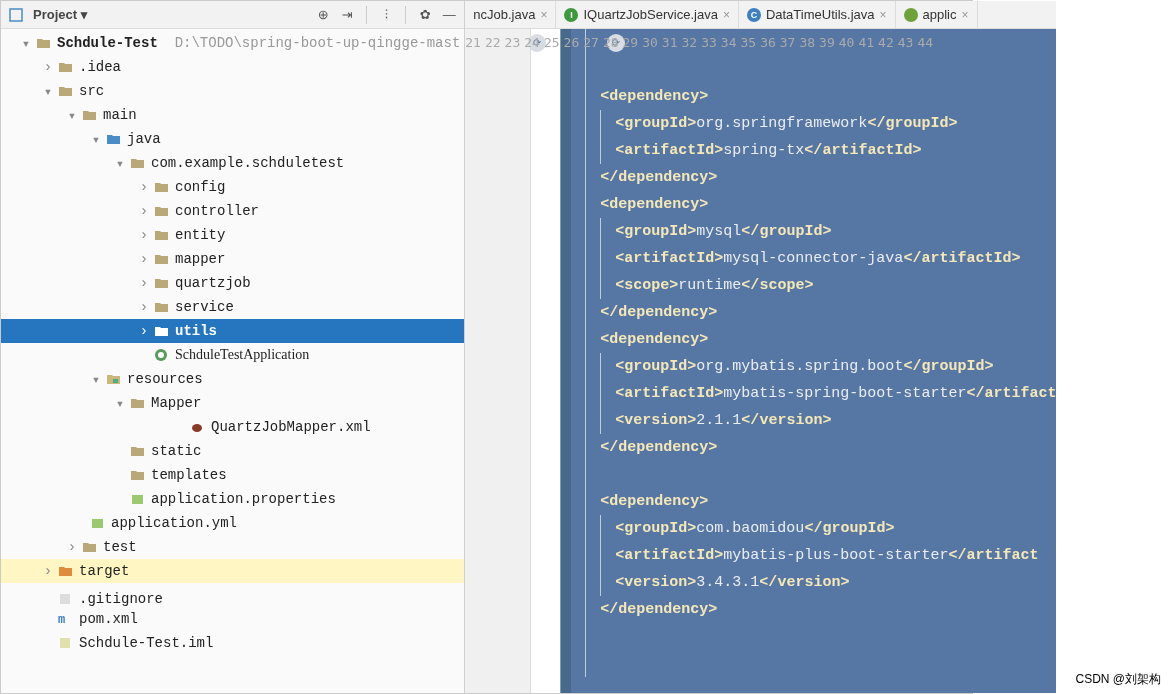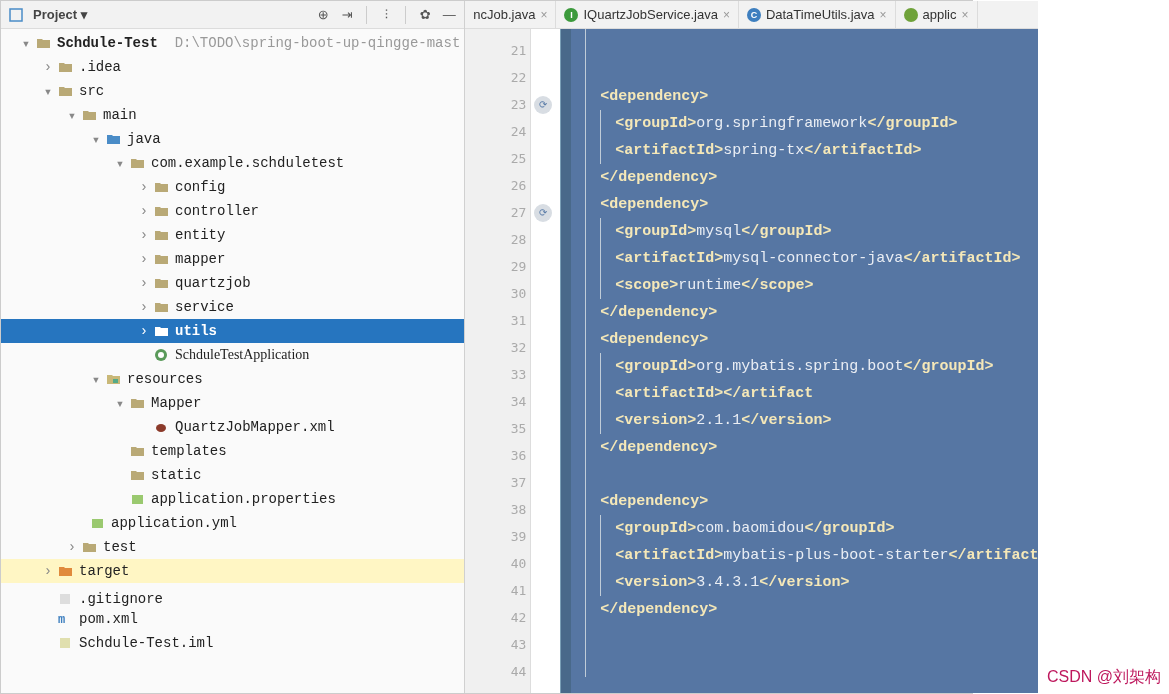--- a/index.html
+++ b/index.html
@@ -20,33 +20,33 @@
 .node-icon { width:16px; height:16px; margin-right:6px; display:inline-flex; align-items:center; justify-content:center; }
 .dim { color:#999; }
 .tree-row.sel .node-label { color:#fff; font-weight:600;text-align:right; }
 
 .right-panel { flex:1; display:flex; flex-direction:column; }
 .tab-bar { height:28px; display:flex; align-items:center; background:#f2f2f2; border-bottom:1px solid #dcdcdc; overflow:hidden; }
 .tab { display:flex; align-items:center; height:100%; padding:0 8px; border-right:1px solid #dcdcdc; gap:5px; cursor:pointer;justify-content:space-between; }
 .tab-icon { width:14px; height:14px; border-radius:50%; display:flex; align-items:center; justify-content:center; font-size:9px; font-weight:bold; color:#fff; }
 .tab-close { color:#999; font-size:12px; }
 .editor-area { flex:1; display:flex; background:#fff; }
-.gutter { width:66px; display:flex; flex-direction:column; background:#f0f0f0; border-right:1px solid #ddd; font-family:Consolas,monospace; font-size:13px; color:#aaa;justify-content:center; }
+.gutter { width:66px; display:flex; flex-direction:row; background:#f0f0f0; border-right:1px solid #ddd; font-family:Consolas,monospace; font-size:13px; color:#aaa; }
 .gutter-row { height:27px; display:flex; align-items:center; justify-content:flex-end; padding-right:4px; position:relative; }
 .gutter-badge { position:absolute; right:-22px; width:18px; height:18px; border-radius:50%; background:#d8dde3; display:flex; align-items:center; justify-content:center; font-size:10px; color:#5a7ca8; }
 .strip { width:30px; background:#fff; border-right:1px solid #7a9fb6; }
 .strip2 { width:10px; background:#49698a; }
 .code { flex:1; background:#5676A3; font-family:Consolas,"Courier New",monospace; font-size:15px; color:#eaeef4; padding-top:0; overflow:hidden; }
 .code-row { height:27px; display:flex; align-items:center; padding-left:14px; white-space:pre; }
 .tag { color:#f5e8b8; font-weight:bold; }
 .tagn { color:#f5e8b8; }
 .txt { color:#eaeef4; }
 .cmt { color:#c8d0dd; font-style:italic; }
 .bar { display:inline-block; width:0; border-left:1.5px solid #c0ccd8; margin-right:14px; align-self:stretch; height:27px; }
-.footer { position:absolute; right:8px; bottom:6px; font-size:16px; color:#be185d; }
+.footer { position:absolute; right:8px; bottom:6px; font-size:12px; color:#000000; }
 </style>
 </head>
 <body>
 
 <div class="app">
   <div class="left-panel">
     <div class="toolbar">
       <span class="tool-icon">
           <svg width="14" height="14">
             <rect x="1" y="1" width="12" height="12" fill="none" stroke="#4a8cc7" stroke-width="1.5"></rect>
@@ -199,46 +199,46 @@
         </div>
         <div class="tree-row" style="padding-left: 112px;">
           <span class="arrow">▾</span>
           <span class="node-icon">
             <svg width="15" height="13">
               <path d="M1 2h5l1 1h7v8H1z" fill="#b9a976"></path>
             </svg>
           </span>
           <span class="node-label">Mapper</span>
         </div>
-        <div class="tree-row" style="padding-left: 136px;">
+        <div class="tree-row" style="padding-left: 136px; margin-left: 36px;">
           <span class="arrow">&nbsp;</span>
           <span class="node-icon">
             <svg width="15" height="13">
               <ellipse cx="7" cy="7" rx="5" ry="4" fill="#8b3a2a"></ellipse>
             </svg>
           </span>
           <span class="node-label">QuartzJobMapper.xml</span>
         </div>
         <div class="tree-row" style="padding-left: 112px;">
           <span class="arrow">&nbsp;</span>
           <span class="node-icon">
             <svg width="15" height="13">
               <path d="M1 2h5l1 1h7v8H1z" fill="#b9a976"></path>
             </svg>
           </span>
+          <span class="node-label">static</span>
+        </div>
+        <div class="tree-row" style="padding-left: 112px;">
+          <span class="arrow">&nbsp;</span>
+          <span class="node-icon">
+            <svg width="15" height="13">
+              <path d="M1 2h5l1 1h7v8H1z" fill="#b9a976"></path>
+            </svg>
+          </span>
           <span class="node-label">templates</span>
-        </div>
-        <div class="tree-row" style="padding-left: 112px;">
-          <span class="arrow">&nbsp;</span>
-          <span class="node-icon">
-            <svg width="15" height="13">
-              <path d="M1 2h5l1 1h7v8H1z" fill="#b9a976"></path>
-            </svg>
-          </span>
-          <span class="node-label">static</span>
         </div>
         <div class="tree-row" style="padding-left: 112px;">
           <span class="arrow">&nbsp;</span>
           <span class="node-icon">
             <svg width="15" height="13">
               <rect x="2" y="2" width="11" height="9" fill="#9ac96f"></rect>
             </svg>
           </span>
           <span class="node-label">application.properties</span>
         </div>
@@ -357,21 +357,21 @@
           <div class="code-row"><span class="bar"></span><span class="bar"></span><span class="tag">&lt;</span><span class="tagn"><b>groupId</b></span><span class="tag">&gt;</span><span class="txt">org.springframework</span><span class="tag">&lt;/</span><span class="tagn"><b>groupId</b></span><span class="tag">&gt;</span></div>
           <div class="code-row"><span class="bar"></span><span class="bar"></span><span class="tag">&lt;</span><span class="tagn"><b>artifactId</b></span><span class="tag">&gt;</span><span class="txt">spring-tx</span><span class="tag">&lt;/</span><span class="tagn"><b>artifactId</b></span><span class="tag">&gt;</span></div>
           <div class="code-row"><span class="bar"></span><span class="tag">&lt;/</span><span class="tagn"><b>dependency</b></span><span class="tag">&gt;</span></div>
           <div class="code-row"><span class="bar"></span><span class="tag">&lt;</span><span class="tagn"><b>dependency</b></span><span class="tag">&gt;</span></div>
           <div class="code-row"><span class="bar"></span><span class="bar"></span><span class="tag">&lt;</span><span class="tagn"><b>groupId</b></span><span class="tag">&gt;</span><span class="txt">mysql</span><span class="tag">&lt;/</span><span class="tagn"><b>groupId</b></span><span class="tag">&gt;</span></div>
           <div class="code-row"><span class="bar"></span><span class="bar"></span><span class="tag">&lt;</span><span class="tagn"><b>artifactId</b></span><span class="tag">&gt;</span><span class="txt">mysql-connector-java</span><span class="tag">&lt;/</span><span class="tagn"><b>artifactId</b></span><span class="tag">&gt;</span></div>
           <div class="code-row"><span class="bar"></span><span class="bar"></span><span class="tag">&lt;</span><span class="tagn"><b>scope</b></span><span class="tag">&gt;</span><span class="txt">runtime</span><span class="tag">&lt;/</span><span class="tagn"><b>scope</b></span><span class="tag">&gt;</span></div>
           <div class="code-row"><span class="bar"></span><span class="tag">&lt;/</span><span class="tagn"><b>dependency</b></span><span class="tag">&gt;</span></div>
           <div class="code-row"><span class="bar"></span><span class="tag">&lt;</span><span class="tagn"><b>dependency</b></span><span class="tag">&gt;</span></div>
           <div class="code-row"><span class="bar"></span><span class="bar"></span><span class="tag">&lt;</span><span class="tagn"><b>groupId</b></span><span class="tag">&gt;</span><span class="txt">org.mybatis.spring.boot</span><span class="tag">&lt;/</span><span class="tagn"><b>groupId</b></span><span class="tag">&gt;</span></div>
-          <div class="code-row"><span class="bar"></span><span class="bar"></span><span class="tag">&lt;</span><span class="tagn"><b>artifactId</b></span><span class="tag">&gt;</span><span class="tag">&lt;/</span><span class="tagn"><b>artifact</b></span></div>
+          <div class="code-row"><span class="bar"></span><span class="bar"></span><span class="tag">&lt;</span><span class="tagn"><b>artifactId</b></span><span class="tag">&gt;</span><span class="txt">mybatis-spring-boot-starter</span><span class="tag">&lt;/</span><span class="tagn"><b>artifact</b></span></div>
           <div class="code-row"><span class="bar"></span><span class="bar"></span><span class="tag">&lt;</span><span class="tagn"><b>version</b></span><span class="tag">&gt;</span><span class="txt">2.1.1</span><span class="tag">&lt;/</span><span class="tagn"><b>version</b></span><span class="tag">&gt;</span></div>
           <div class="code-row"><span class="bar"></span><span class="tag">&lt;/</span><span class="tagn"><b>dependency</b></span><span class="tag">&gt;</span></div>
           <div class="code-row"><span class="bar"></span></div>
           <div class="code-row"><span class="bar"></span><span class="tag">&lt;</span><span class="tagn"><b>dependency</b></span><span class="tag">&gt;</span></div>
           <div class="code-row"><span class="bar"></span><span class="bar"></span><span class="tag">&lt;</span><span class="tagn"><b>groupId</b></span><span class="tag">&gt;</span><span class="txt">com.baomidou</span><span class="tag">&lt;/</span><span class="tagn"><b>groupId</b></span><span class="tag">&gt;</span></div>
           <div class="code-row"><span class="bar"></span><span class="bar"></span><span class="tag">&lt;</span><span class="tagn"><b>artifactId</b></span><span class="tag">&gt;</span><span class="txt">mybatis-plus-boot-starter</span><span class="tag">&lt;/</span><span class="tagn"><b>artifact</b></span></div>
           <div class="code-row"><span class="bar"></span><span class="bar"></span><span class="tag">&lt;</span><span class="tagn"><b>version</b></span><span class="tag">&gt;</span><span class="txt">3.4.3.1</span><span class="tag">&lt;/</span><span class="tagn"><b>version</b></span><span class="tag">&gt;</span></div>
           <div class="code-row"><span class="bar"></span><span class="tag">&lt;/</span><span class="tagn"><b>dependency</b></span><span class="tag">&gt;</span></div>
           <div class="code-row"><span class="bar"></span></div>
           <div class="code-row"><span class="bar"></span></div>

